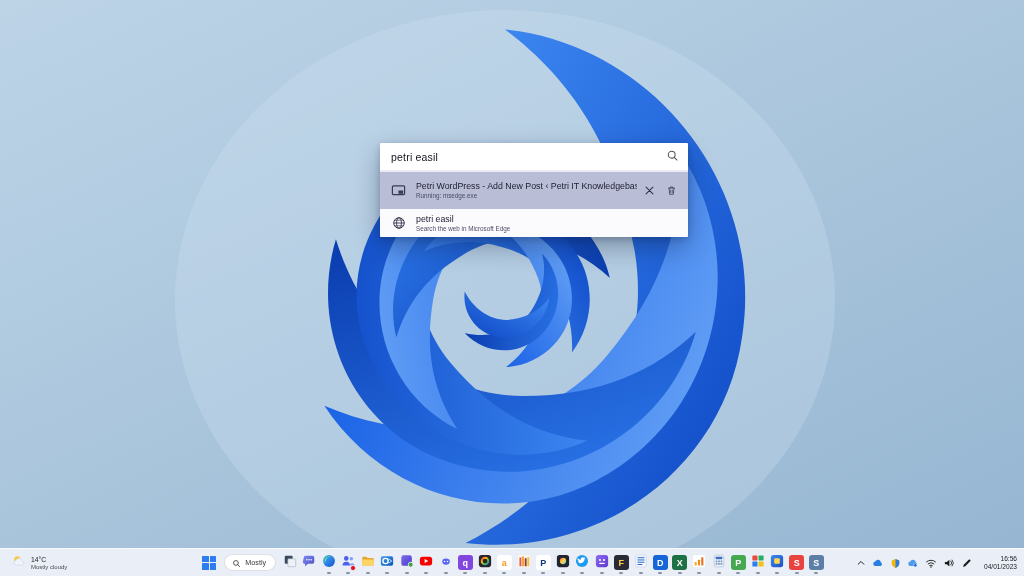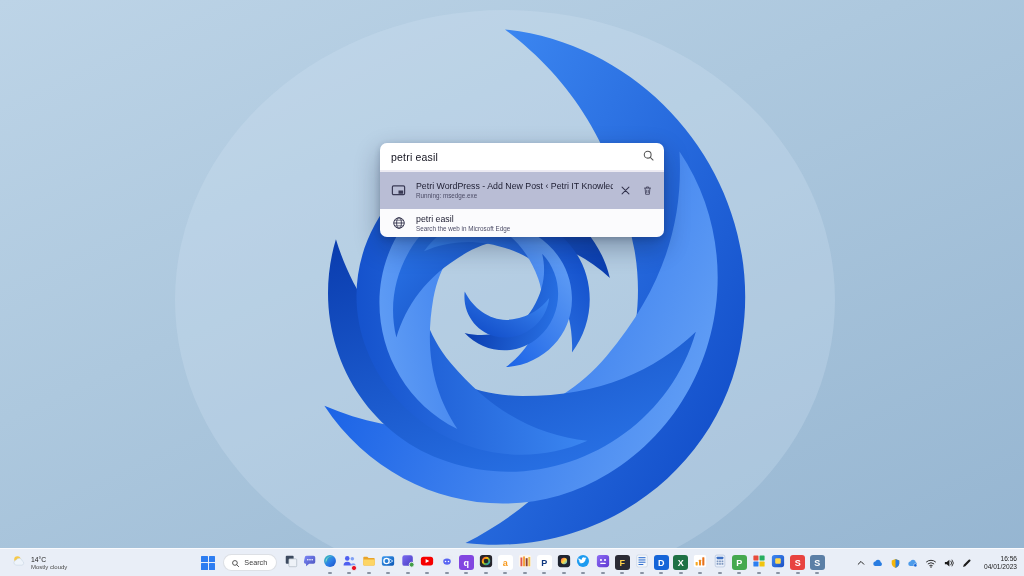--- a/index.html
+++ b/index.html
@@ -4,22 +4,22 @@
 <style>
   * { margin:0; padding:0; box-sizing:border-box; }
   html,body { width:1024px; height:576px; overflow:hidden; }
   body { font-family:"Liberation Sans", sans-serif; position:relative;
          background:linear-gradient(155deg,#bdd4e7 0%,#adc8de 40%,#95b5d1 100%); }
 
   
   .wallpaper { position:absolute; inset:0; }
 
   
-  .run-popup { position:absolute; left:380px; top:143px; width:284px;
-               border-radius:7px; overflow:hidden;
+  .run-popup { position:absolute; left:380px; top:143px; width:308px;
+               border-radius:1px; overflow:hidden;
                box-shadow:0 10px 26px rgba(10,20,50,.33), 0 2px 6px rgba(10,20,50,.2); }
   .run-input { height:29px; background:#ffffff; display:flex; align-items:center;
                padding:0 9px 0 11px; border-bottom:2px solid #eceaf2; }
   .run-query { flex:1; font-size:10.5px; color:#141420; letter-spacing:.2px; }
   .run-results { background:#fbfbfd; }
   .run-row { display:flex; align-items:center; padding:0 10px; cursor:default; }
   .run-row.selected { background:#b9bdd5; height:37px; }
   .run-row.plain { height:28px; }
   .run-ic { width:17px; display:flex; justify-content:center; margin-right:9px; flex:none; }
   .run-texts { flex:1; min-width:0; }
@@ -195,21 +195,21 @@
           <span></span>
         </span>
     </div>
     <div class="search-pill">
       <span>
         <svg viewBox="0 0 16 16" width="9" height="9">
             <circle cx="7" cy="7" r="4.2" fill="none" stroke="#444" stroke-width="1.6"></circle>
             <line x1="10.2" y1="10.2" x2="13.6" y2="13.6" stroke="#444" stroke-width="1.6" stroke-linecap="round"></line>
           </svg>
       </span>
-      <span class="search-pill-label">Search</span>
+      <span class="search-pill-label">Mostly</span>
     </div>
     <div class="apps" id="pinned-apps">
         <div class="app">
           <span><svg viewBox="0 0 16 16" width="14" height="14">
               <rect x="2" y="2" width="9" height="9" rx="1" fill="#3c4a5f"></rect>
               <rect x="5.5" y="5.5" width="9" height="9" rx="1" fill="#eef2f8" stroke="#9aa6b5" stroke-width=".6"></rect>
             </svg></span>
         </div>
         <div class="app">
           <span><svg viewBox="0 0 16 16" width="14" height="14">

